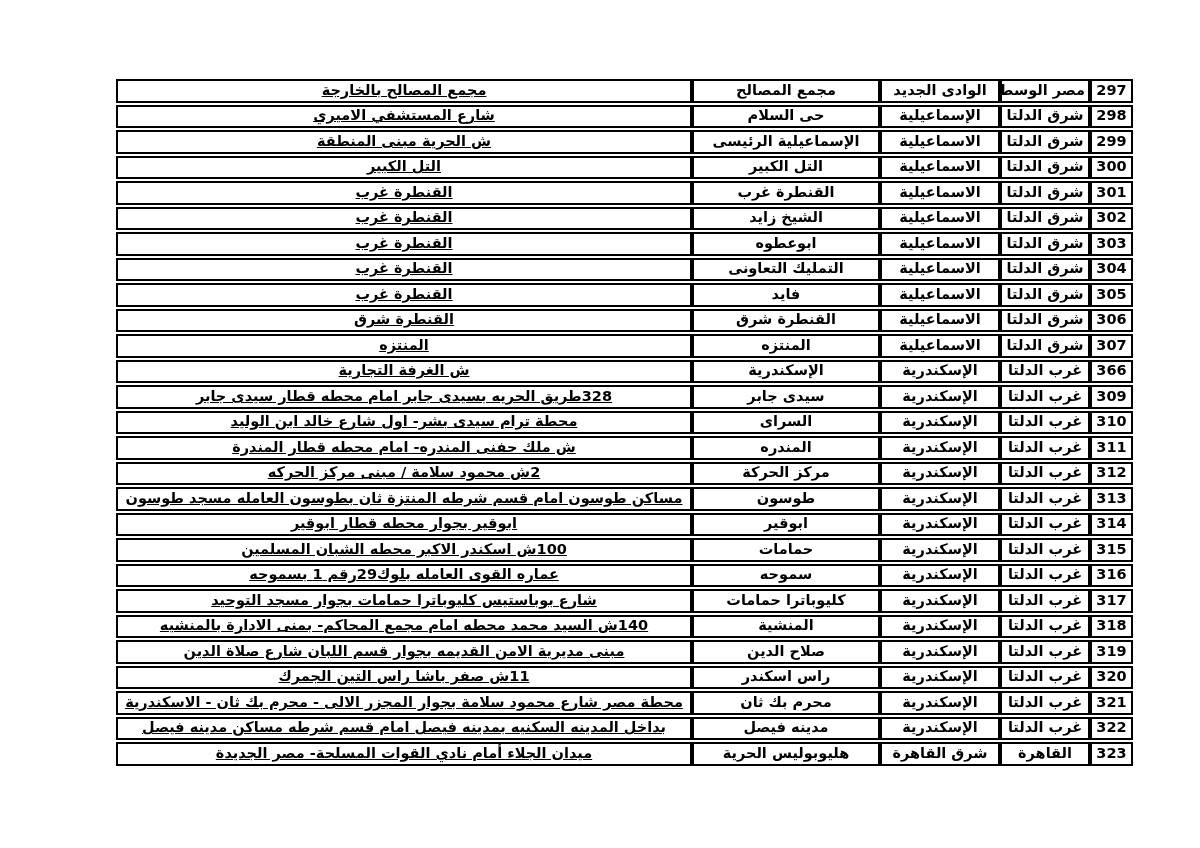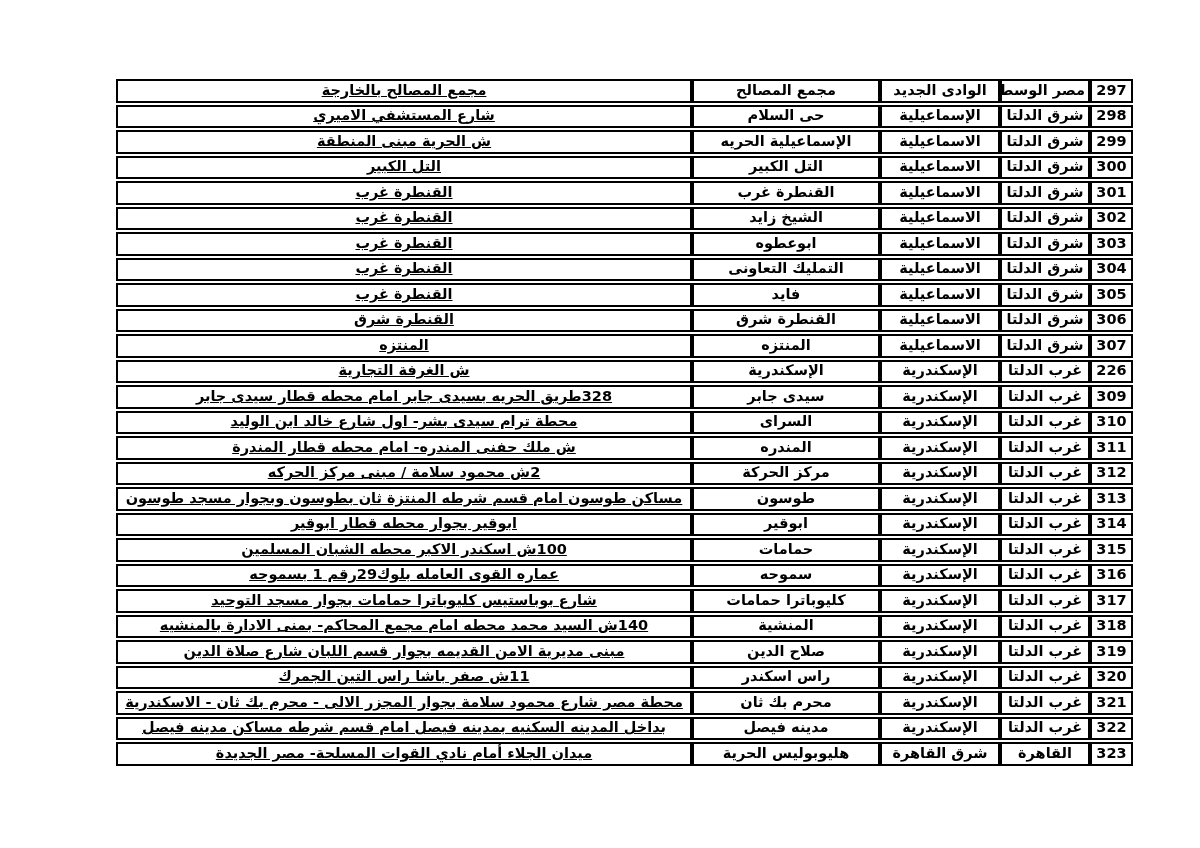--- a/index.html
+++ b/index.html
@@ -88,21 +88,21 @@
             <td class="c-region">شرق الدلتا</td>
             <td class="c-gov">الإسماعيلية</td>
             <td class="c-district">حى السلام</td>
             <td class="c-address">شارع المستشفي الاميري</td>
           </tr>
 
           <tr>
             <td class="c-num">299</td>
             <td class="c-region">شرق الدلتا</td>
             <td class="c-gov">الاسماعيلية</td>
-            <td class="c-district">الإسماعيلية الحريه</td>
+            <td class="c-district">الإسماعيلية الرئيسى</td>
             <td class="c-address">ش الحرية مبنى المنطقة</td>
           </tr>
 
           <tr>
             <td class="c-num">300</td>
             <td class="c-region">شرق الدلتا</td>
             <td class="c-gov">الاسماعيلية</td>
             <td class="c-district">التل الكبير</td>
             <td class="c-address">التل الكبير</td>
           </tr>
@@ -157,21 +157,21 @@
 
           <tr>
             <td class="c-num">307</td>
             <td class="c-region">شرق الدلتا</td>
             <td class="c-gov">الاسماعيلية</td>
             <td class="c-district">المنتزه</td>
             <td class="c-address">المنتزه</td>
           </tr>
 
           <tr>
-            <td class="c-num">226</td>
+            <td class="c-num">366</td>
             <td class="c-region">غرب الدلتا</td>
             <td class="c-gov">الإسكندرية</td>
             <td class="c-district">الإسكندرية</td>
             <td class="c-address">ش الغرفة التجارية</td>
           </tr>
 
           <tr>
             <td class="c-num">309</td>
             <td class="c-region">غرب الدلتا</td>
             <td class="c-gov">الإسكندرية</td>
@@ -201,21 +201,21 @@
             <td class="c-gov">الإسكندرية</td>
             <td class="c-district">مركز الحركة</td>
             <td class="c-address">2ش محمود سلامة / مبنى مركز الحركه</td>
           </tr>
 
           <tr>
             <td class="c-num">313</td>
             <td class="c-region">غرب الدلتا</td>
             <td class="c-gov">الإسكندرية</td>
             <td class="c-district">طوسون</td>
-            <td class="c-address">مساكن طوسون امام قسم شرطه المنتزة ثان بطوسون وبجوار مسجد طوسون</td>
+            <td class="c-address">مساكن طوسون امام قسم شرطه المنتزة ثان بطوسون العامله مسجد طوسون</td>
           </tr>
 
           <tr>
             <td class="c-num">314</td>
             <td class="c-region">غرب الدلتا</td>
             <td class="c-gov">الإسكندرية</td>
             <td class="c-district">ابوقير</td>
             <td class="c-address">ابوقير بجوار محطه قطار ابوقير</td>
           </tr>
 

